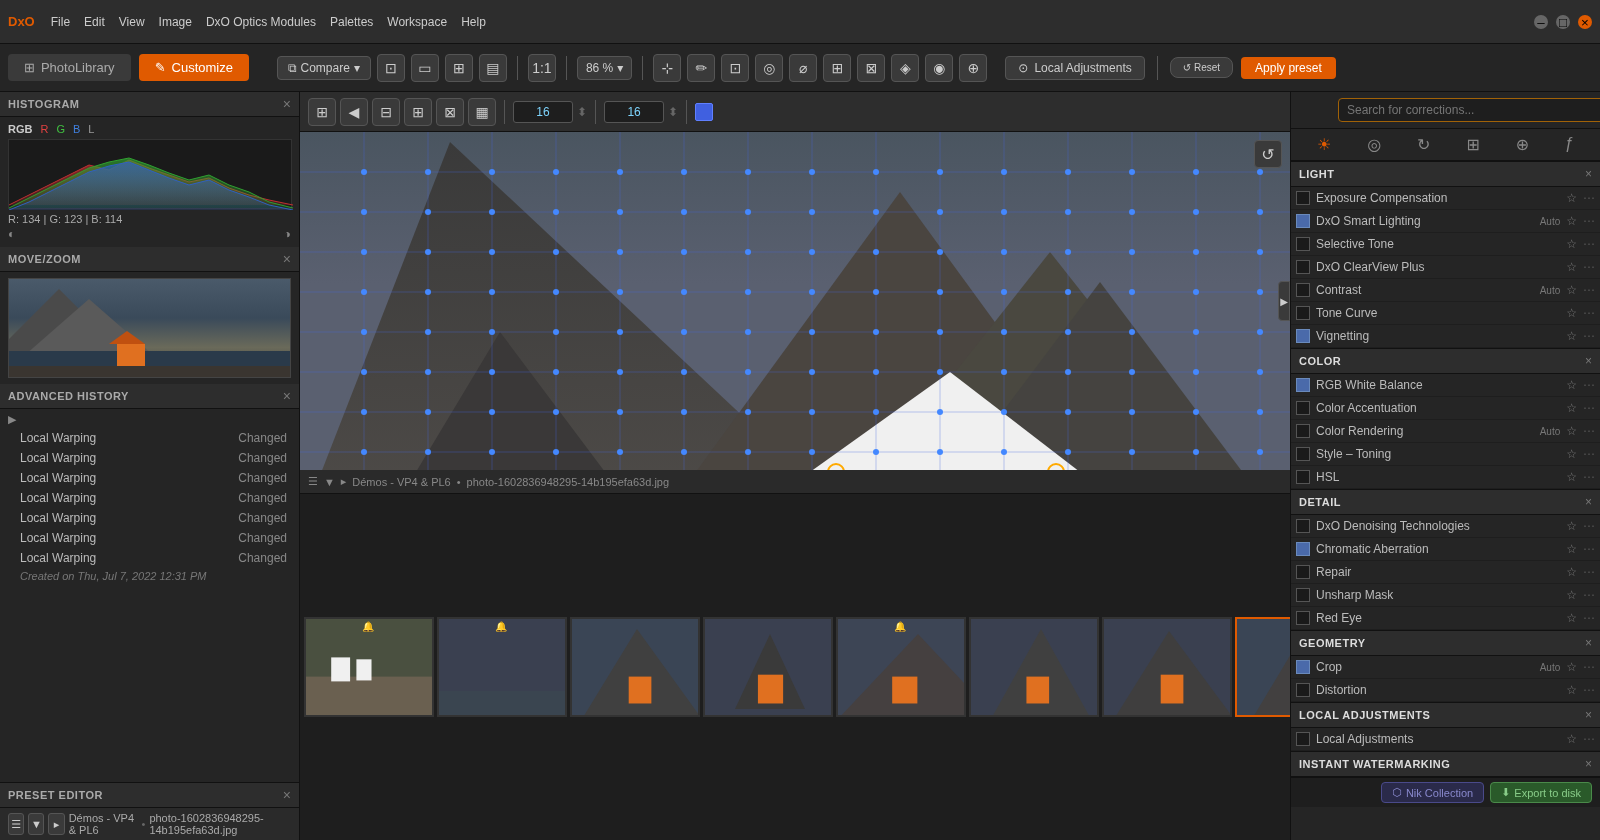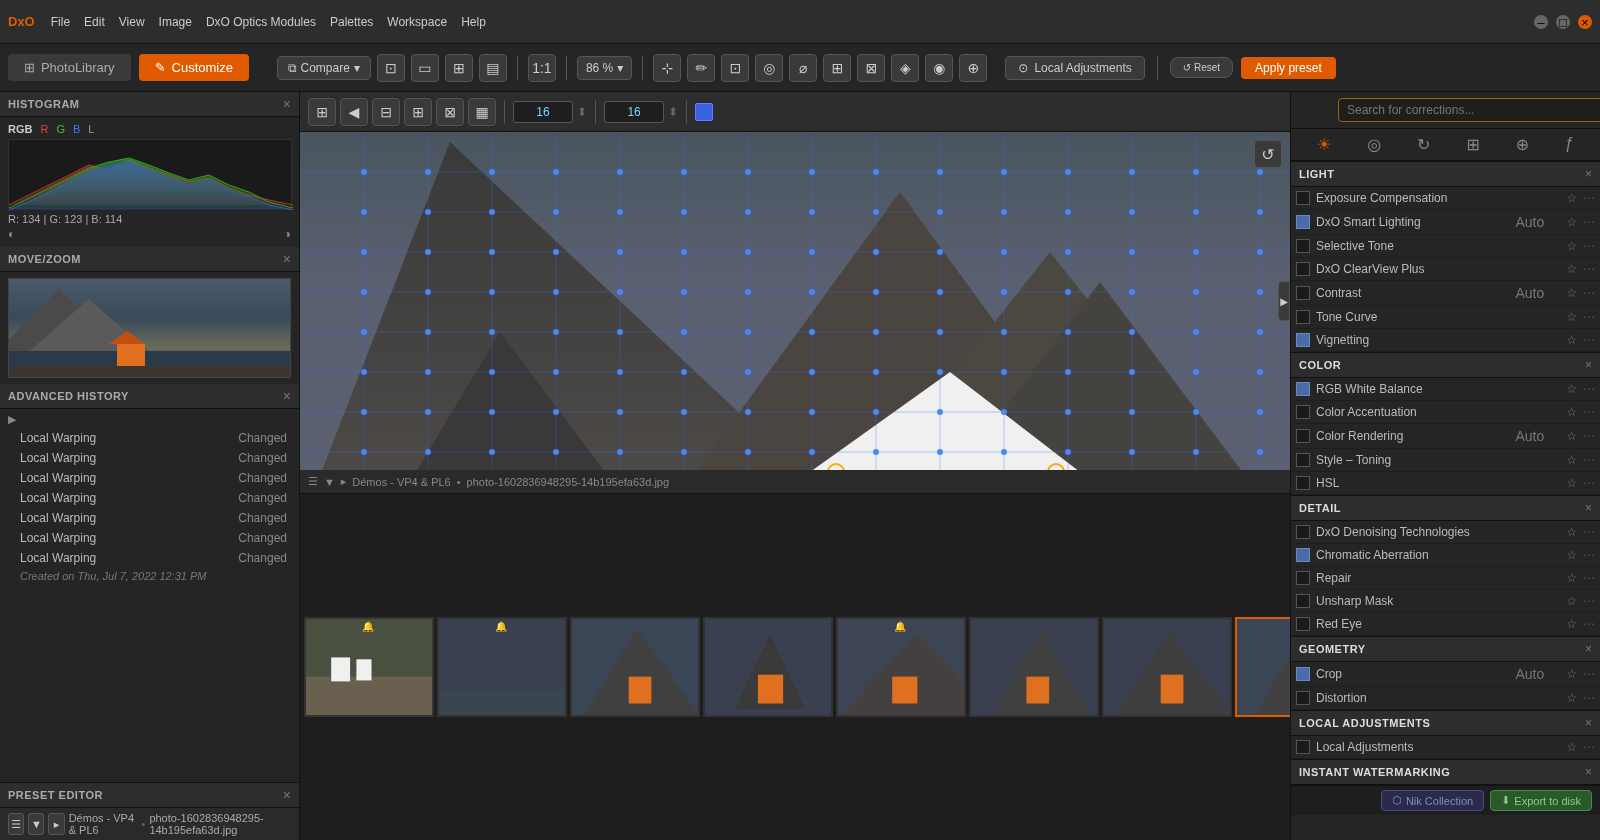--- a/index.html
+++ b/index.html
@@ -96,21 +96,21 @@
     .right-icon-btn.active { color: #e05a00; }
 
     
     .section-header { display: flex; align-items: center; justify-content: space-between; padding: 5px 8px; background: #2d2d2d; border-bottom: 1px solid #111; border-top: 1px solid #111; cursor: pointer; }
     .section-title { font-size: 11px; font-weight: bold; color: #ddd; letter-spacing: 0.5px; }
     .section-close { color: #777; font-size: 12px; cursor: pointer; }
     .correction-item { display: flex; align-items: center; padding: 4px 5px; gap: 6px; border-bottom: 1px solid #1e1e1e; }
     .correction-checkbox { width: 14px; height: 14px; background: #1a1a1a; border: 1px solid #555; flex-shrink: 0; }
     .correction-checkbox.active { background: #4a6aaa; border-color: #6a8abb; }
     .correction-name { flex: 1; font-size: 12px; color: #bbb; }
-    .correction-auto { font-size: 14px; color: #777; margin-right: 16px; }
+    .correction-auto { font-size: 10px; color: #777; margin-right: 0; }
     .correction-star { color: #777; cursor: pointer; font-size: 12px; }
     .correction-menu { color: #555; cursor: pointer; font-size: 12px; }
 
     
     .undo-overlay { position: absolute; top: 8px; right: 8px; background: #3a3a3a; border: 1px solid #555; color: #ccc; width: 28px; height: 28px; border-radius: 4px; cursor: pointer; display: flex; align-items: center; justify-content: center; font-size: 16px; }
 
     .grid-num-input { width: 60px; background: #1e1e1e; border: 1px solid #555; color: #7dd3fc; text-align: center; padding: 3px 4px; border-radius: 3px; font-size: 12px; }
     .canvas-grid-sep { color: #666; font-size: 12px; }
 
     

